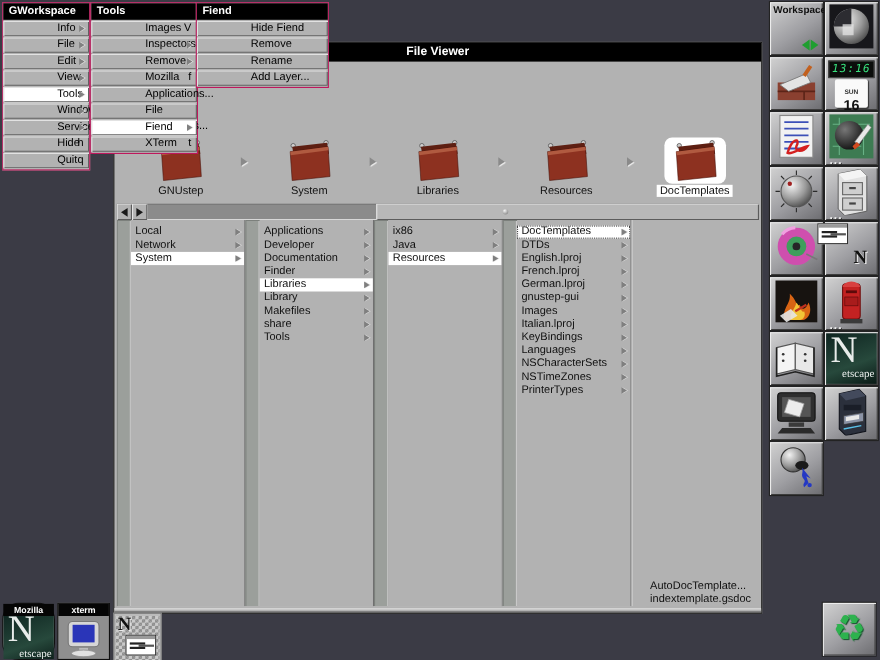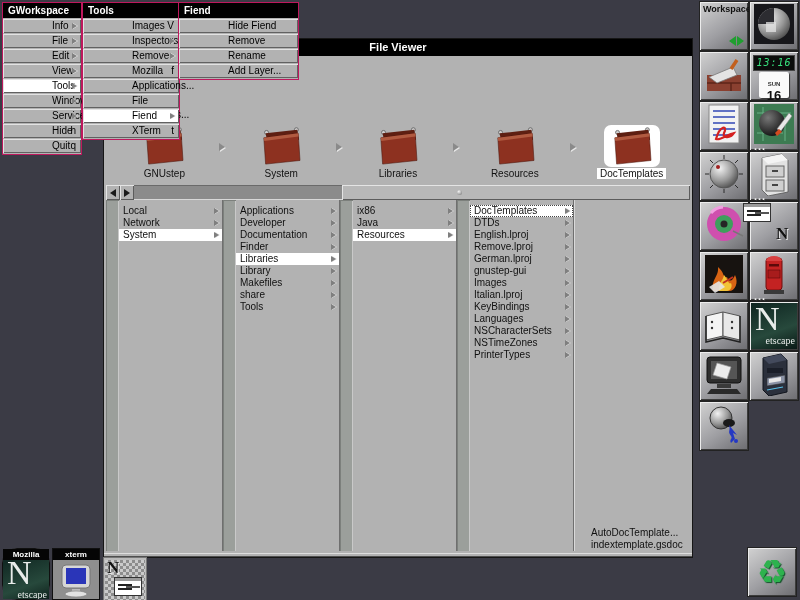--- a/index.html
+++ b/index.html
@@ -261,21 +261,21 @@
             <div class="row"><span>Java</span><span class="rarrow"></span></div>
             <div class="row sel"><span>Resources</span><span class="rarrow"></span></div>
           </div>
         </div>
         <div class="col">
           <div class="colscroll"></div>
           <div class="collist">
             <div class="row sel focus"><span>DocTemplates</span><span class="rarrow"></span></div>
             <div class="row"><span>DTDs</span><span class="rarrow"></span></div>
             <div class="row"><span>English.lproj</span><span class="rarrow"></span></div>
-            <div class="row"><span>Remove.lproj</span><span class="rarrow"></span></div>
+            <div class="row"><span>French.lproj</span><span class="rarrow"></span></div>
             <div class="row"><span>German.lproj</span><span class="rarrow"></span></div>
             <div class="row"><span>gnustep-gui</span><span class="rarrow"></span></div>
             <div class="row"><span>Images</span><span class="rarrow"></span></div>
             <div class="row"><span>Italian.lproj</span><span class="rarrow"></span></div>
             <div class="row"><span>KeyBindings</span><span class="rarrow"></span></div>
             <div class="row"><span>Languages</span><span class="rarrow"></span></div>
             <div class="row"><span>NSCharacterSets</span><span class="rarrow"></span></div>
             <div class="row"><span>NSTimeZones</span><span class="rarrow"></span></div>
             <div class="row"><span>PrinterTypes</span><span class="rarrow"></span></div>
           </div>

